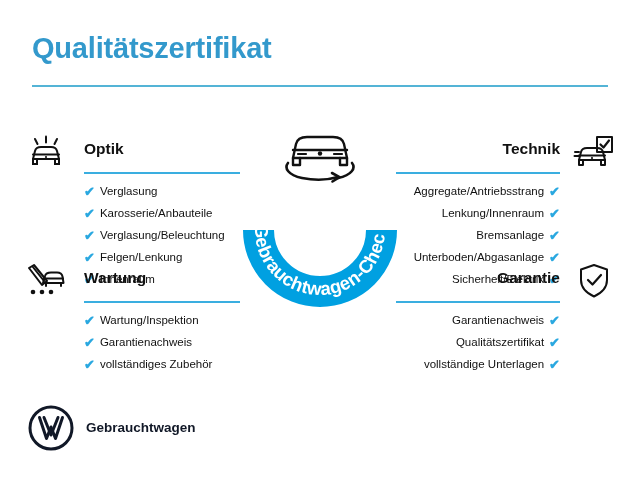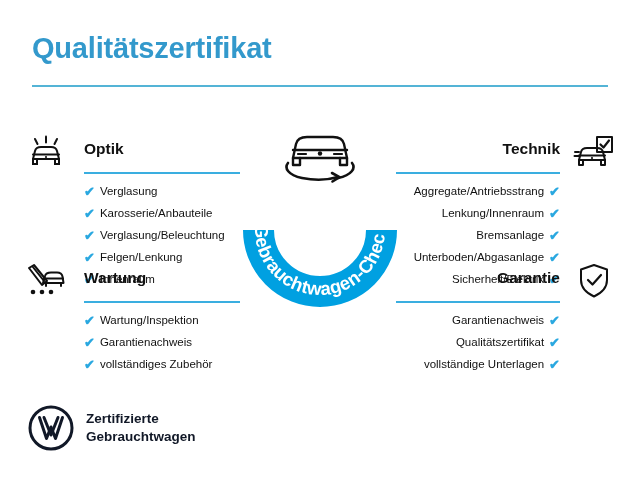--- a/index.html
+++ b/index.html
@@ -285,18 +285,17 @@
     <div class="vw-logo">
       <svg width="46" height="46" viewBox="0 0 46 46">
         <circle cx="23" cy="23" r="21" fill="none" stroke="#111827" stroke-width="3"></circle>
         <g fill="none" stroke="#111827" stroke-width="3" stroke-linejoin="round" stroke-linecap="round">
           <path d="M11.5 12.5 L18.5 33.5 L23 22 L27.5 33.5 L34.5 12.5"></path>
           <path d="M16 12.5 L23 30 L30 12.5"></path>
         </g>
       </svg>
     </div>
     <div class="footer-text">
-      <span>Zertifizierte</span>
       <span>Gebrauchtwagen</span>
     </div>
   </div>
 
 </div>
 
 </body></html>

